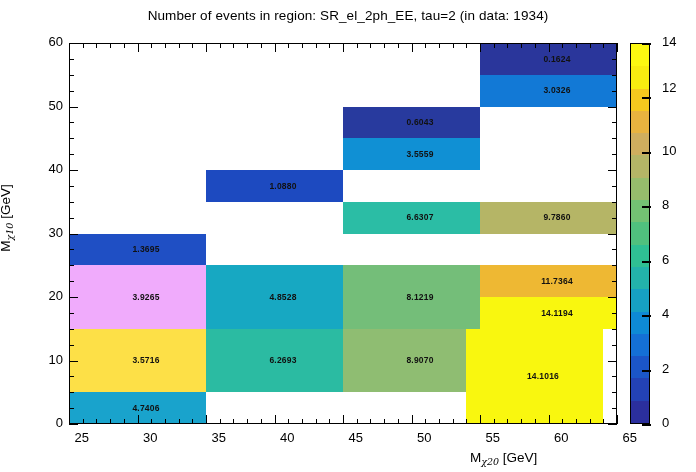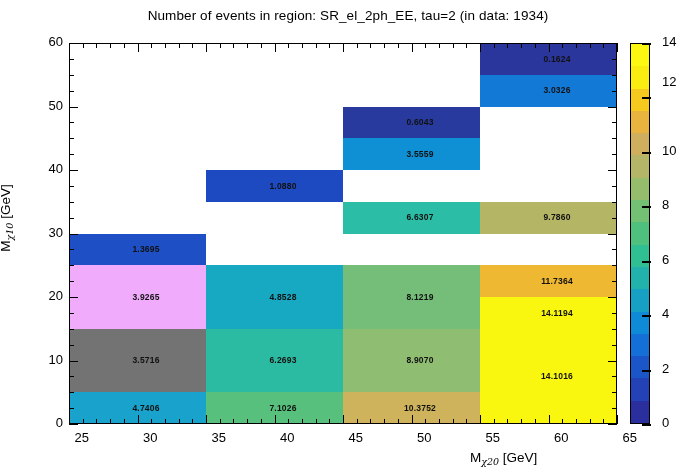--- a/index.html
+++ b/index.html
@@ -132,60 +132,54 @@
   </div>
 
   <div id="xtitle">
     <span>M</span><span class="sub greek">χ20</span><span> [GeV]</span>
   </div>
 
   <div id="plot">
       <div class="cell" style="left: -1px; top: 348.25px; width: 137px; height: 31.75px; background: rgb(25, 163, 204);">
         <span>4.7406</span>
       </div>
-      <div class="cell" style="left: -1px; top: 284.75px; width: 137px; height: 63.5px; background: #737373;">
+      <div class="cell" style="left: -1px; top: 284.75px; width: 137px; height: 63.5px; background: #fde047;">
         <span>3.5716</span>
       </div>
       <div class="cell" style="left: -1px; top: 221.25px; width: 137px; height: 63.5px; background: #f0abfc;">
         <span>3.9265</span>
       </div>
       <div class="cell" style="left: -1px; top: 189.5px; width: 137px; height: 31.75px; background: rgb(31, 79, 196);">
         <span>1.3695</span>
       </div>
-      <div class="cell" style="left: 136px; top: 348.25px; width: 137px; height: 31.75px; background: rgb(86, 192, 124);">
-        <span>7.1026</span>
-      </div>
       <div class="cell" style="left: 136px; top: 284.75px; width: 137px; height: 63.5px; background: rgb(43, 187, 162);">
         <span>6.2693</span>
       </div>
       <div class="cell" style="left: 136px; top: 221.25px; width: 137px; height: 63.5px; background: rgb(23, 168, 194);">
         <span>4.8528</span>
       </div>
       <div class="cell" style="left: 136px; top: 126px; width: 137px; height: 31.75px; background: rgb(29, 74, 192);">
         <span>1.0880</span>
       </div>
-      <div class="cell" style="left: 273px; top: 348.25px; width: 137px; height: 31.75px; background: rgb(206, 178, 92);">
-        <span>10.3752</span>
-      </div>
       <div class="cell" style="left: 273px; top: 284.75px; width: 137px; height: 63.5px; background: rgb(143, 189, 114);">
         <span>8.9070</span>
       </div>
       <div class="cell" style="left: 273px; top: 221.25px; width: 137px; height: 63.5px; background: rgb(116, 190, 121);">
         <span>8.1219</span>
       </div>
       <div class="cell" style="left: 273px; top: 157.75px; width: 137px; height: 31.75px; background: rgb(43, 189, 165); text-align: right;">
         <span>6.6307</span>
       </div>
       <div class="cell" style="left: 273px; top: 94.25px; width: 137px; height: 31.75px; background: rgb(16, 144, 212);">
         <span>3.5559</span>
       </div>
       <div class="cell" style="left: 273px; top: 62.5px; width: 137px; height: 31.75px; background: rgb(40, 58, 158);">
         <span>0.6043</span>
       </div>
-      <div class="cell" style="left: 410px; top: 284.75px; width: 137px; height: 95.25px; background: rgb(249, 247, 15);">
+      <div class="cell" style="left: 396px; top: 284.75px; width: 137px; height: 95.25px; background: rgb(249, 247, 15);">
         <span>14.1016</span>
       </div>
       <div class="cell" style="left: 410px; top: 253px; width: 137px; height: 31.75px; background: rgb(249, 247, 15);">
         <span>14.1194</span>
       </div>
       <div class="cell" style="left: 410px; top: 221.25px; width: 137px; height: 31.75px; background: rgb(238, 184, 51);">
         <span>11.7364</span>
       </div>
       <div class="cell" style="left: 410px; top: 157.75px; width: 137px; height: 31.75px; background: rgb(181, 181, 102);">
         <span>9.7860</span>
@@ -375,18 +369,18 @@
       <div class="clab" style="top: 317.571px;">2</div>
       <div class="ctick" style="top: 272.143px;"></div>
       <div class="clab" style="top: 263.143px;">4</div>
       <div class="ctick" style="top: 217.714px;"></div>
       <div class="clab" style="top: 208.714px;">6</div>
       <div class="ctick" style="top: 163.286px;"></div>
       <div class="clab" style="top: 154.286px;">8</div>
       <div class="ctick" style="top: 108.857px;"></div>
       <div class="clab" style="top: 99.8571px;">10</div>
       <div class="ctick" style="top: 54.4286px;"></div>
-      <div class="clab" style="top: 31px;">12</div>
+      <div class="clab" style="top: 37px;">12</div>
       <div class="ctick" style="top: 0px;"></div>
       <div class="clab" style="top: -9px;">14</div>
     </div>
 
 </div>
 
 </body></html>

